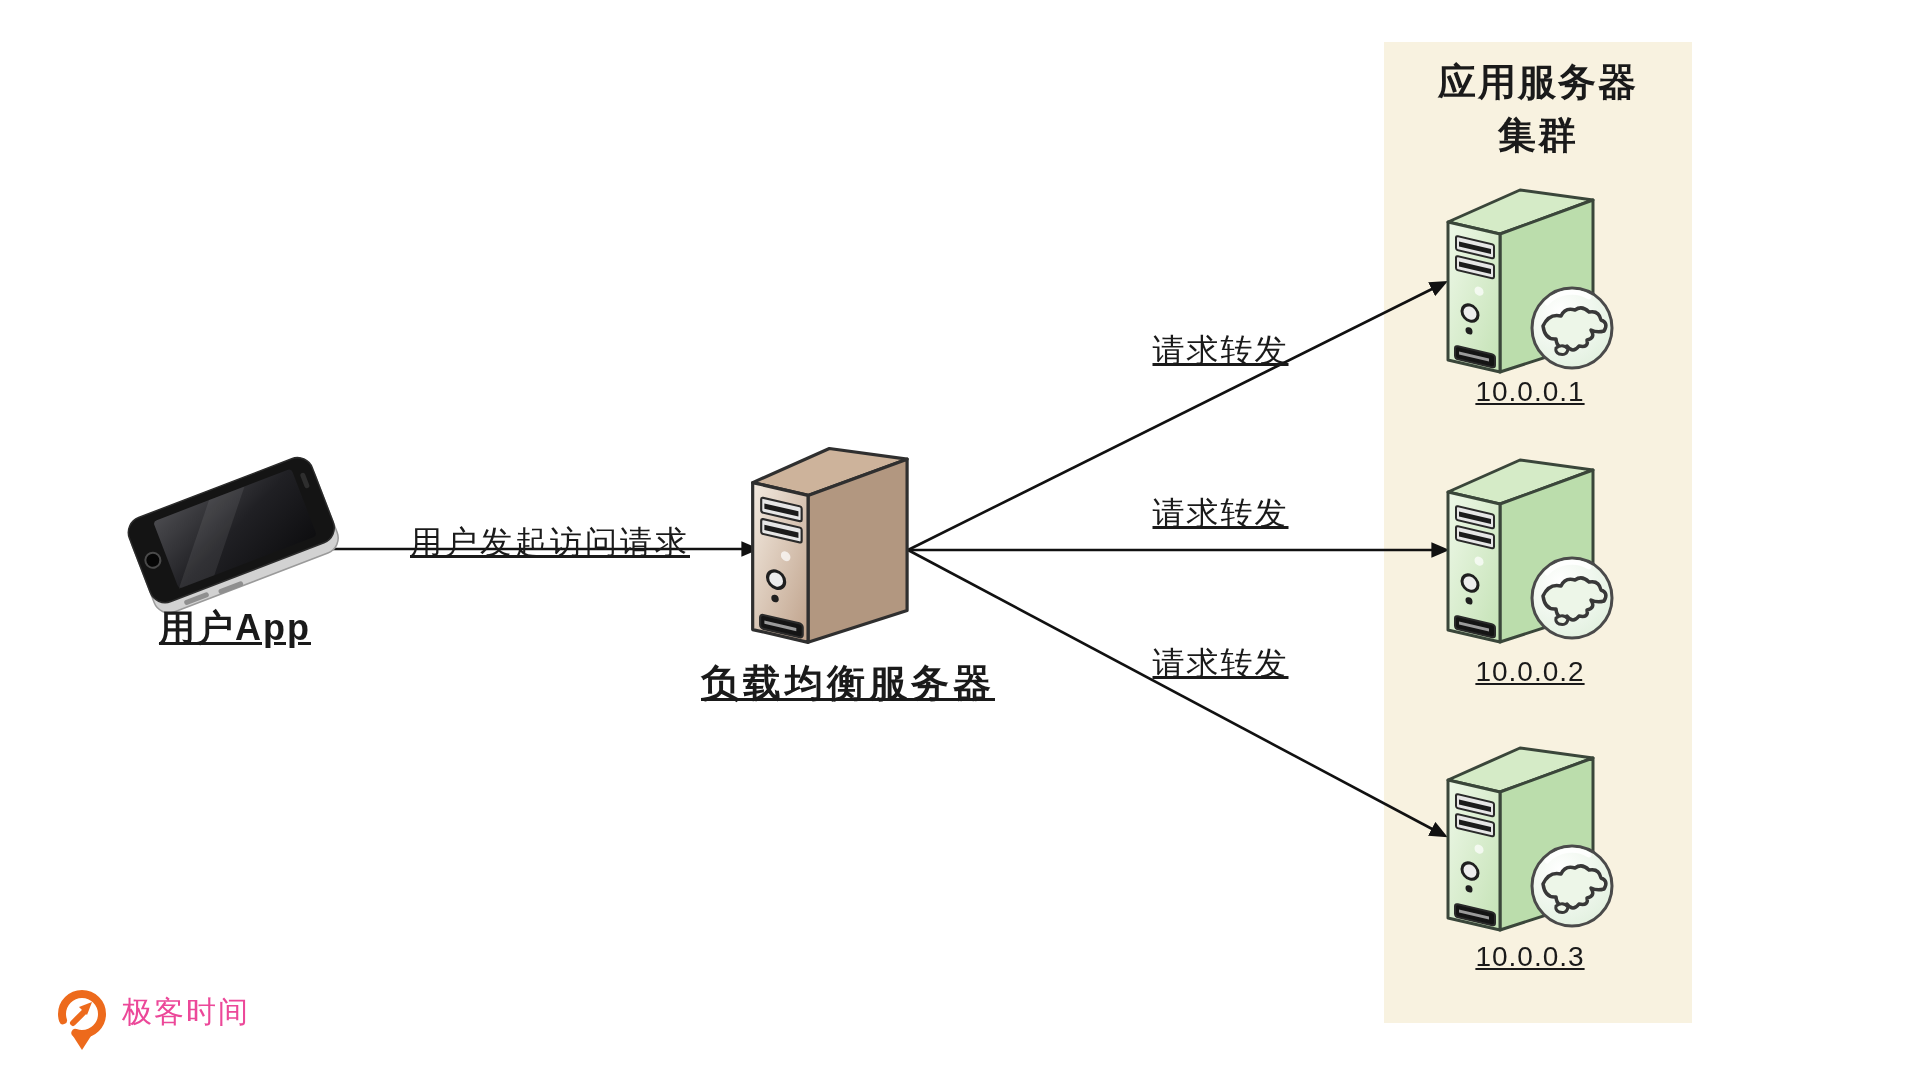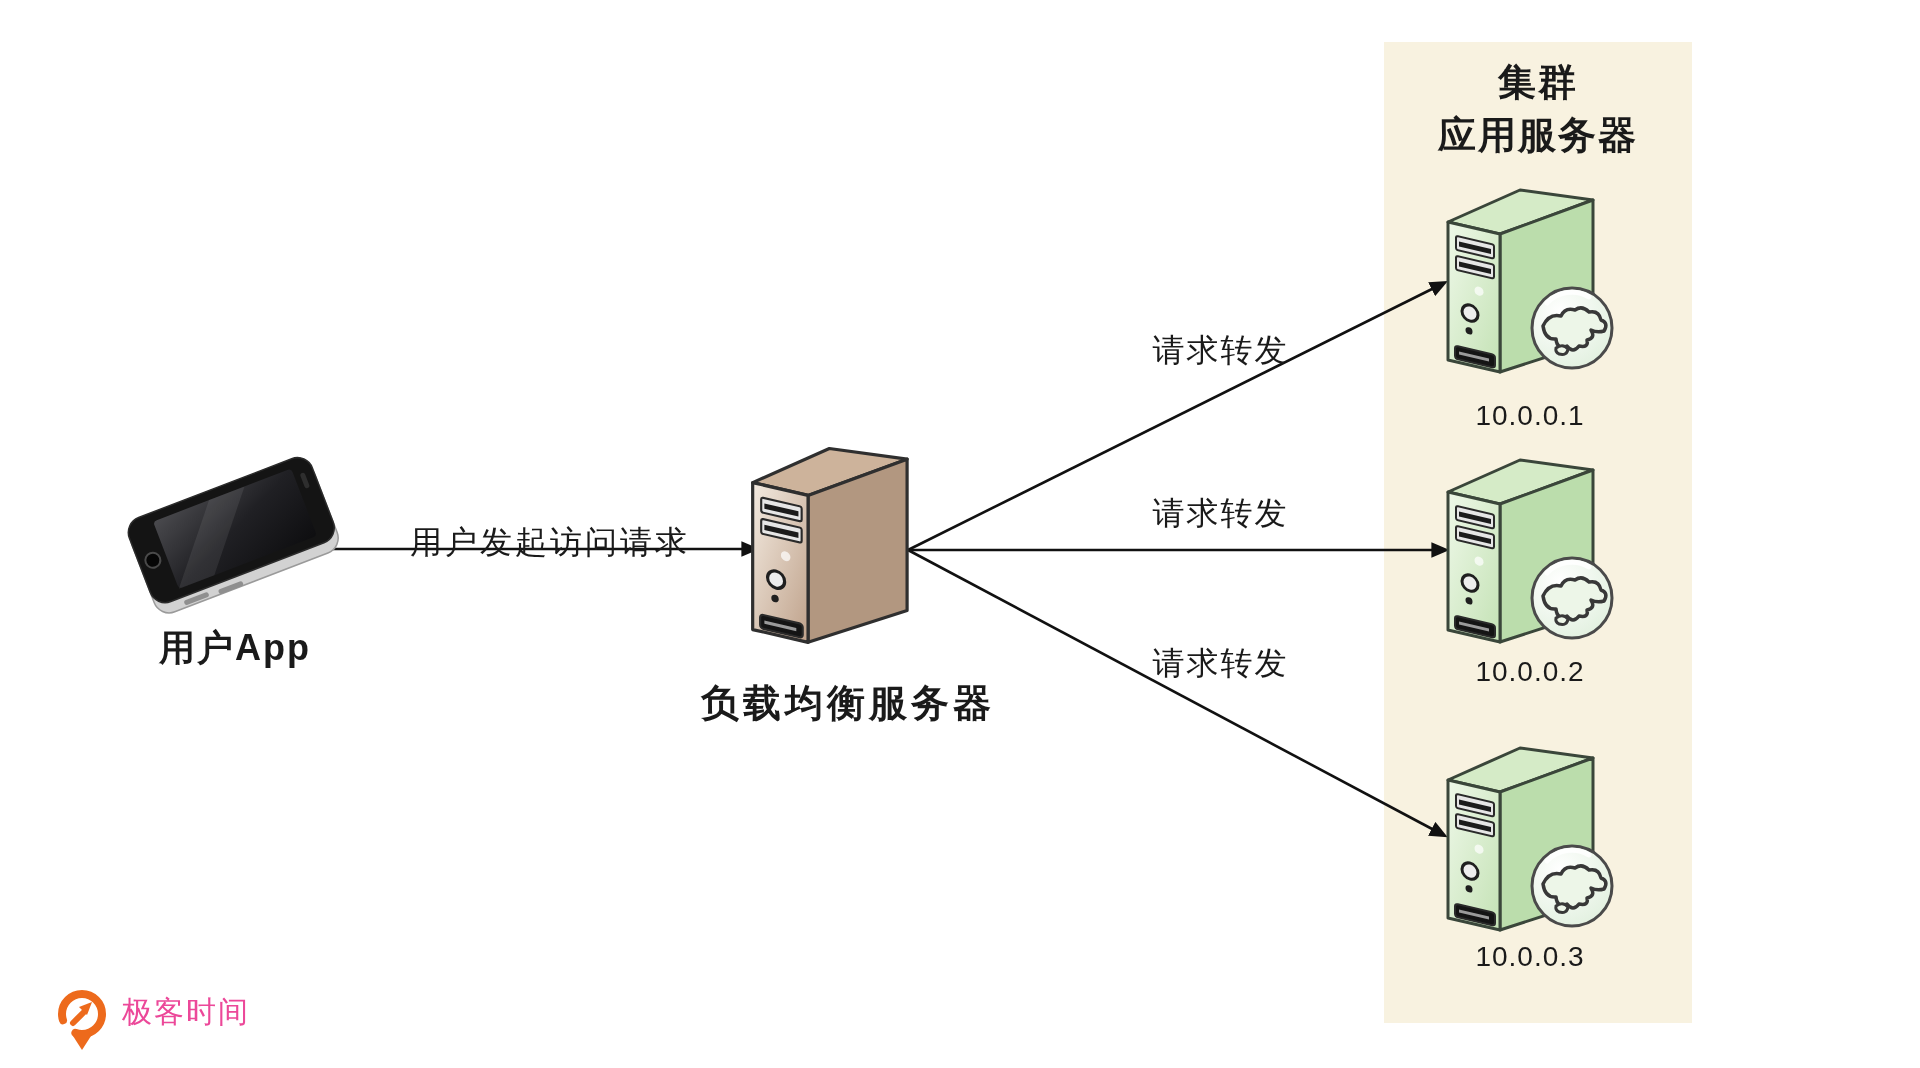--- a/index.html
+++ b/index.html
@@ -4,22 +4,22 @@
 <style>
   * { margin:0; padding:0; box-sizing:border-box; }
   html,body { background:#ffffff; }
   .canvas {
     position:relative; width:1920px; height:1068px;
     background:#ffffff; overflow:hidden;
     font-family:"Liberation Sans", sans-serif;
     color:#1a1a1a;
   }
   .abs { position:absolute; }
-  .lbl { text-align:center; white-space:nowrap; }
-  .node-label { font-weight:bold; font-size:36px; letter-spacing:2px;margin-top:20px; }
+  .lbl { text-align:center; white-space:nowrap;text-decoration:underline; }
+  .node-label { font-weight:bold; font-size:36px; letter-spacing:2px; }
   .edge-label { font-size:32px; letter-spacing:2px; }
   .ip-label   { font-size:28px; letter-spacing:1px; }
   .cluster-panel {
     left:1384px; top:42px; width:308px; height:981px;
     background:#F8F2E0;
   }
   .cluster-title {
     left:1384px; top:56px; width:308px;
     font-size:38px; font-weight:bold; line-height:53px;
     text-align:center; letter-spacing:2px;
@@ -91,22 +91,22 @@
         <path d="M-29,-2 Q-23,-15 -11,-12 Q-7,-21 3,-18 Q10,-23 17,-16 Q27,-18 29,-8 Q37,-5 32,3 Q25,5 19,2 Q24,10 15,12 Q17,20 7,18 Q1,26 -5,18 Q-15,22 -16,11 Q-27,12 -29,-2 Z" fill="#EDF6E8" stroke="#383838" stroke-width="3.5" stroke-linejoin="round"></path>
         <path d="M-16,20 q7,-5 12,1 q-1,7 -9,5 q-4,-2 -3,-6 Z" fill="#EDF6E8" stroke="#383838" stroke-width="3"></path>
         <path d="M-25,-25 A 34 34 0 0 1 17,-31" fill="none" stroke="#ffffff" stroke-width="5" stroke-linecap="round" opacity="0.85"></path>
       </g>
     </defs>
   </svg>
 
   <div class="abs cluster-panel"></div>
 
   <div class="abs cluster-title">
+    <div>应用服务器</div>
     <div>集群</div>
-    <div>应用服务器</div>
   </div>
 
   <svg class="abs edges-svg">
     <defs>
       <marker id="arr" markerWidth="7" markerHeight="6" refX="1" refY="3" orient="auto" markerUnits="strokeWidth">
         <path d="M0,0 L7,3 L0,6 Z" fill="#111111"></path>
       </marker>
     </defs>
     <line x1="288" y1="549" x2="744" y2="549" stroke="#111111" stroke-width="2.6" marker-end="url(#arr)"></line>
     <line x1="908" y1="550" x2="1434" y2="288" stroke="#111111" stroke-width="2.6" marker-end="url(#arr)"></line>
@@ -137,21 +137,21 @@
   <div class="abs lbl node-label" style="left:688px; top:658px; width:320px; font-size:38px; letter-spacing:4px;">负载均衡服务器</div>
 
   <div class="abs lbl edge-label" style="left:1148px; top:329px; width:145px;">请求转发</div>
   <div class="abs lbl edge-label" style="left:1148px; top:492px; width:145px;">请求转发</div>
   <div class="abs lbl edge-label" style="left:1148px; top:642px; width:145px;">请求转发</div>
 
   <svg class="abs" style="left:1438px; top:182px;" width="184" height="200" viewBox="0 0 184 200">
     <use href="#tower-green"></use>
       <use href="#globe" x="134" y="146"></use>
   </svg>
-  <div class="abs lbl ip-label" style="left:1438px; top:400px; width:184px;text-align:center;">10.0.0.1</div>
+  <div class="abs lbl ip-label" style="left:1438px; top:376px; width:184px;text-align:center;">10.0.0.1</div>
 
   <svg class="abs" style="left:1438px; top:452px;" width="184" height="200" viewBox="0 0 184 200">
     <use href="#tower-green"></use>
       <use href="#globe" x="134" y="146"></use>
   </svg>
   <div class="abs lbl ip-label" style="left:1438px; top:656px; width:184px;">10.0.0.2</div>
 
   <svg class="abs" style="left:1438px; top:740px;" width="184" height="200" viewBox="0 0 184 200">
     <use href="#tower-green"></use>
       <use href="#globe" x="134" y="146"></use>

